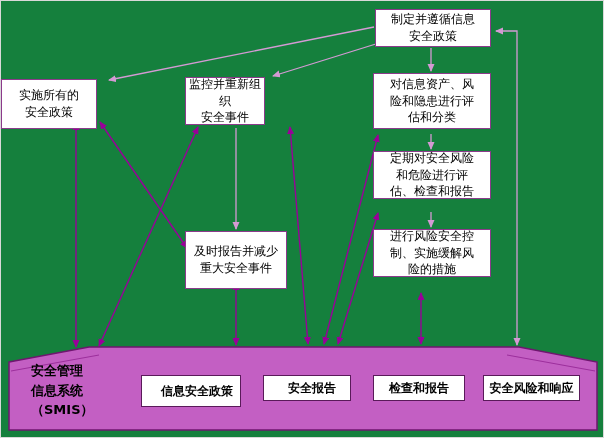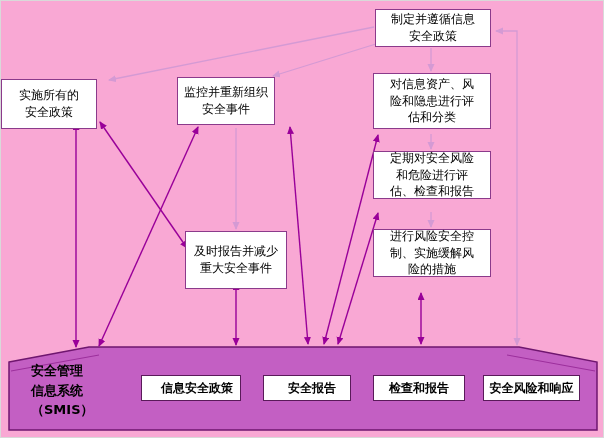--- a/index.html
+++ b/index.html
@@ -1,19 +1,19 @@
 <!DOCTYPE html>
 <html><head>
 <meta charset="utf-8">
 <style>
   html,body { margin:0; padding:0; background:#fff; }
   .stage {
     position:relative;
     width:604px; height:438px;
-    background:#f9a8d4;
+    background:#15803d;
     font-family:"DejaVu Sans", sans-serif;
     overflow:hidden;
     box-sizing:border-box;
     border:1px solid #d9d9d9;
   }
   .layer { position:absolute; left:0; top:0; }
   .node {
     position:absolute;
     background:#ffffff;
     border:1px solid #8b3a8b;
@@ -90,36 +90,36 @@
       <line x1="377" y1="134" x2="323" y2="343" marker-start="url(#ad)" marker-end="url(#ad)"></line>
       <line x1="377" y1="212" x2="337" y2="343" marker-start="url(#ad)" marker-end="url(#ad)"></line>
       <line x1="420" y1="292" x2="420" y2="343" marker-start="url(#ad)" marker-end="url(#ad)"></line>
     </g>
   </svg>
 
   <div class="node" style="left:374px; top:8px;  width:116px; height:38px;">制定并遵循信息
 安全政策</div>
   <div class="node" style="left:0;   top:78px; width:96px;  height:50px;">实施所有的
 安全政策</div>
-  <div class="node" style="left:176px; top:76px; width:98px; height:48px;">监控并重新组织
+  <div class="node" style="left:184px; top:76px; width:80px; height:48px;">监控并重新组织
 安全事件</div>
   <div class="node" style="left:372px; top:72px; width:118px; height:56px;">对信息资产、风
 险和隐患进行评
 估和分类</div>
   <div class="node" style="left:372px; top:150px; width:118px; height:48px;">定期对安全风险
 和危险进行评
 估、检查和报告</div>
   <div class="node" style="left:184px; top:230px; width:102px; height:58px;">及时报告并减少
 重大安全事件</div>
   <div class="node" style="left:372px; top:228px; width:118px; height:48px;">进行风险安全控
 制、实施缓解风
 险的措施</div>
 
   <div class="smis-label">安全管理
 信息系统
 （SMIS）</div>
 
-  <div class="sys-box" style="left:140px; top:374px; width:100px; height:26px;padding-left:12px;">信息安全政策</div>
+  <div class="sys-box" style="left:140px; top:374px; width:100px; height:32px;padding-left:12px;">信息安全政策</div>
   <div class="sys-box" style="left:262px; top:374px; width:88px;  height:26px;padding-left:10px;">安全报告</div>
   <div class="sys-box" style="left:372px; top:374px; width:92px;  height:26px;">检查和报告</div>
   <div class="sys-box" style="left:482px; top:374px; width:97px;  height:26px;">安全风险和响应</div>
 
 </div>
 
 </body></html>

